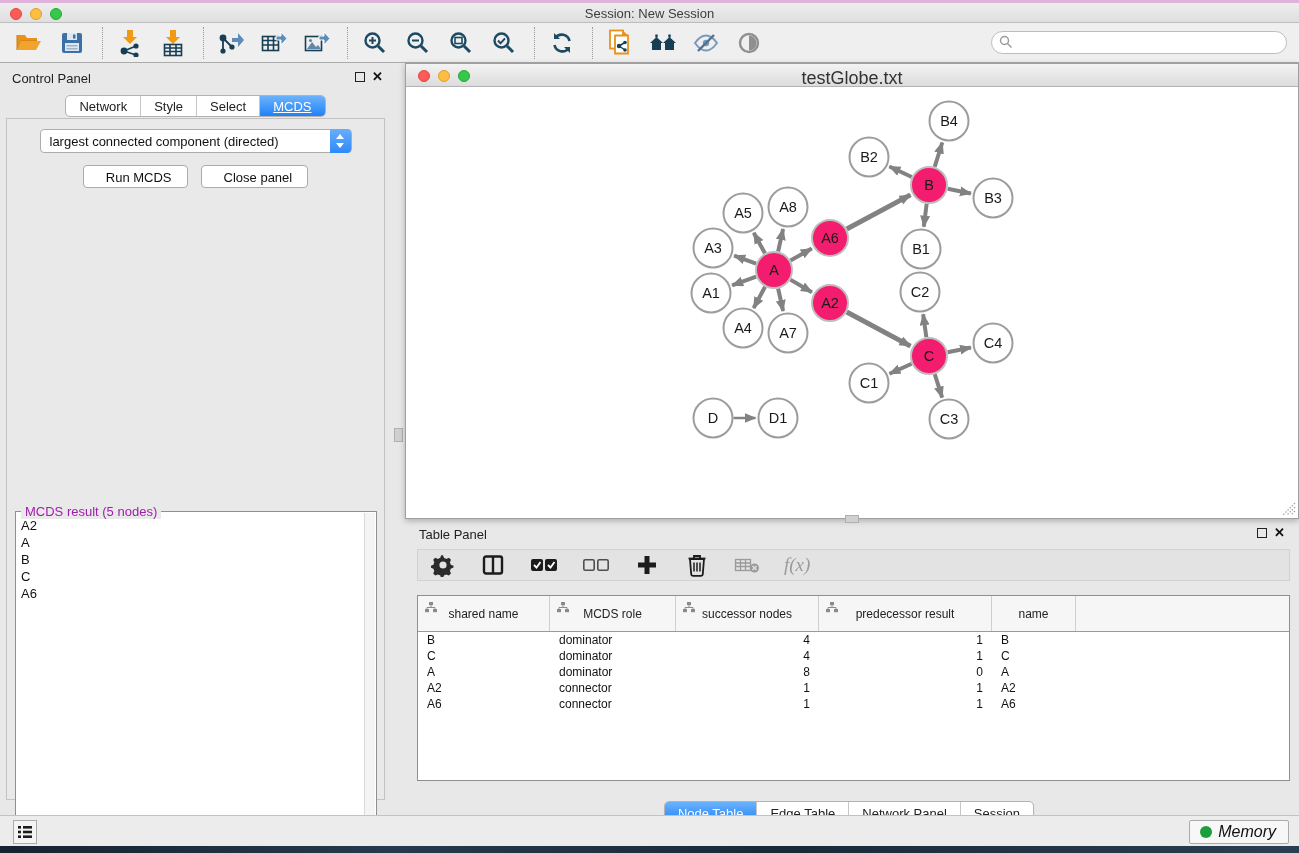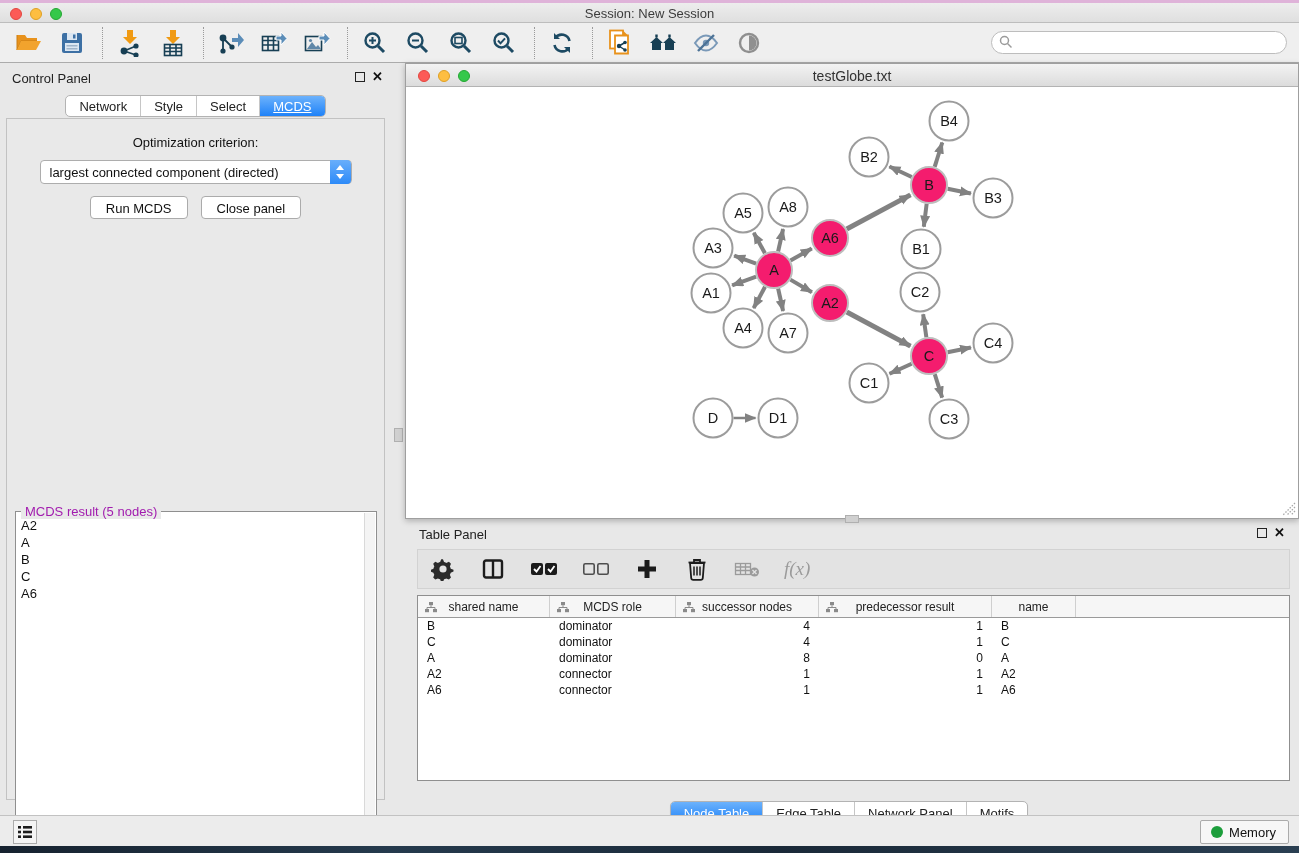--- a/index.html
+++ b/index.html
@@ -48,21 +48,21 @@
   .opt-label { margin-top:16px; text-align:center; font-size:13px; color:#111; }
   .select-box { position:relative; margin:10px auto 0 auto; width:312px; height:24px;
     background:#fff; border:1px solid #adadad; border-radius:4px; }
   .select-text { position:absolute; left:9px; top:4px; font-size:13px; color:#111; white-space:nowrap; }
   .select-stepper { position:absolute; right:0; top:-1px; width:21px; height:24px;
     background:linear-gradient(#69aefb,#2d8af8); border-radius:0 4px 4px 0; }
   .chev { position:absolute; left:6px; width:0; height:0; border-left:4.5px solid transparent; border-right:4.5px solid transparent; }
   .chev.up { top:5px; border-bottom:5px solid #fff; }
   .chev.down { bottom:5px; border-top:5px solid #fff; }
   .btn-row { margin-top:12px; display:flex; justify-content:center; gap:13px; }
-  .mac-btn { height:23px; padding:2px 15px 0 15px; background:#fff; border:1px solid #ababab;
+  .mac-btn { height:23px; padding:2px 15px 0 22px; background:#fff; border:1px solid #ababab;
     border-radius:4px; font-size:13px; color:#111; }
 
   .result-box { position:absolute; left:8px; top:392px; width:362px; height:340px;
     border:1px solid #8f8f8f; background:#fff; }
   .result-legend { position:absolute; left:5px; top:-8px; background:#e9e9e9; padding:0 4px;
     font-size:13px; color:#a21caf; white-space:nowrap; }
   .result-list { position:absolute; left:1px; top:6px; bottom:1px; right:12px; overflow:hidden; }
   .result-item { font-size:13px; color:#111; padding:0 0 1px 4px; line-height:16px; }
   .result-scroll { position:absolute; right:1px; top:1px; bottom:1px; width:11px;
     background:#f4f4f4; border-left:1px solid #d9d9d9; }
@@ -71,57 +71,57 @@
   .vgrip { position:absolute; left:394px; top:428px; width:9px; height:14px;
     background:#d0d0d0; border:1px solid #b0b0b0; }
   .hgrip { position:absolute; left:845px; top:515px; width:14px; height:8px;
     background:#d0d0d0; border:1px solid #b0b0b0; }
 
   
   .net-window { position:absolute; left:405px; top:63px; width:894px; height:456px;
     border:1px solid #9f9f9f; background:#fff; box-shadow:0 2px 6px rgba(0,0,0,.25); }
   .net-titlebar { position:absolute; left:0; top:0; width:100%; height:23px;
     background:linear-gradient(#f3f3f3,#dcdcdc); border-bottom:1px solid #b3b3b3; }
-  .net-title { position:absolute; left:0; right:0; top:4px; text-align:center; font-size:14px; color:#333; }
+  .net-title { position:absolute; left:0; right:0; top:4px; text-align:center; font-size:18px; color:#333; }
   .net-canvas { position:absolute; left:1px; top:24px; right:1px; bottom:1px; background:#fff; }
   .net-canvas svg { display:block; }
   .resize-grip { position:absolute; right:2px; bottom:2px; width:14px; height:14px; }
 
   
   .table-panel { position:absolute; left:399px; top:521px; width:900px; height:294px; }
   .tp-head { position:absolute; left:6px; top:4px; right:0; height:20px; }
-  .tp-toolbar { position:absolute; left:18px; top:28px; width:873px; height:40px;
+  .tp-toolbar { position:absolute; left:18px; top:28px; width:873px; height:32px;
     background:#e3e3e3; border:1px solid #d2d2d2; display:flex; align-items:center; padding-left:12px; gap:24px; }
   .tp-icon { display:flex; align-items:center; justify-content:center; min-width:26px; height:30px; }
   .fx-label { font-family:"Liberation Serif", serif; font-style:italic; font-size:19px; color:#9b9b9b; }
 
   .data-table { position:absolute; left:18px; top:74px; width:873px; height:186px;
     background:#fff; border:1px solid #8f8f8f; overflow:hidden; }
-  .dt-header { display:flex; height:22px; background:#f6f6f6; border-bottom:1px solid #9a9a9a; }
+  .dt-header { display:flex; height:36px; background:#f6f6f6; border-bottom:1px solid #9a9a9a; }
   .dt-hcell { position:relative; border-right:1px solid #cfcfcf; display:flex;
     align-items:center; justify-content:center; font-size:12px; color:#222; }
   .dt-hicon { position:absolute; left:7px; top:6px; }
   .dt-row { display:flex; height:16px; }
   .dt-cell { font-size:12px; color:#111; padding-top:1px; white-space:nowrap; }
   .dt-cell.left { text-align:left; padding-left:9px; }
   .dt-cell.right { text-align:right; padding-right:9px; }
 
   .tp-tabs-row { position:absolute; left:0; width:900px; top:280px; text-align:center; }
   .seg.small { height:23px; border-radius:5px; box-shadow:0 1px 1px rgba(0,0,0,.12); }
   .seg.small .seg-item { padding:4px 13px 0 13px; }
 
   
   .statusbar { position:absolute; left:0; top:815px; width:1299px; height:31px;
     background:#ececec; border-top:1px solid #c2c2c2; }
   .list-btn { position:absolute; left:13px; top:4px; width:24px; height:24px; background:#f4f4f4;
     border:1px solid #ababab; display:flex; align-items:center; justify-content:center; }
   .memory-btn { position:absolute; right:10px; top:4px; height:24px; padding:0 12px 0 10px;
     background:#f7f7f7; border:1px solid #ababab; border-radius:2px; display:flex; align-items:center; gap:6px; }
   .memory-dot { width:12px; height:12px; border-radius:50%; background:#1d9e3c; }
-  .memory-text { font-size:13px; color:#111; }
+  .memory-text { font-size:16px; color:#111;font-style:italic; }
   .desktop-bottom { position:absolute; left:0; top:846px; width:1299px; height:7px;
     background:linear-gradient(90deg,#16222f,#253a4d 30%,#1a2938 60%,#2a3f52); }
 </style>
 </head>
 <body>
 
 <div class="desktop-top"></div>
 <div class="titlebar">
   <div class="lights">
     <span class="light red"></span>
@@ -286,21 +286,20 @@
   </div>
   <div class="cp-tabs-row">
     <div class="seg">
         <div class="seg-item">Network</div>
         <div class="seg-item">Style</div>
         <div class="seg-item">Select</div>
         <div class="seg-item active">MCDS</div>
       </div>
   </div>
   <div class="cp-content">
-    <div class="opt-label">Optimization criterion:</div>
     <div class="select-box">
       <span class="select-text">largest connected component (directed)</span>
       <span class="select-stepper">
         <span class="chev up"></span>
           <span class="chev down"></span>
       </span>
     </div>
     <div class="btn-row">
       <button class="mac-btn">Run MCDS</button>
       <button class="mac-btn">Close panel</button>
@@ -601,21 +600,21 @@
           <div class="dt-cell left" style="width: 84px;">A6</div>
         </div>
       </div>
   </div>
 
   <div class="tp-tabs-row">
     <div class="seg small">
         <div class="seg-item active">Node Table</div>
         <div class="seg-item">Edge Table</div>
         <div class="seg-item">Network Panel</div>
-        <div class="seg-item">Motifs</div>
+        <div class="seg-item">Session</div>
       </div>
   </div>
 </div>
 
 <div class="statusbar">
   <span class="list-btn">
     <svg width="16" height="14" viewBox="0 0 16 14">
         <g fill="#1c1c1c">
           <rect x="1" y="1" width="3" height="2.6"></rect>
           <rect x="6" y="1" width="9" height="2.6"></rect>

